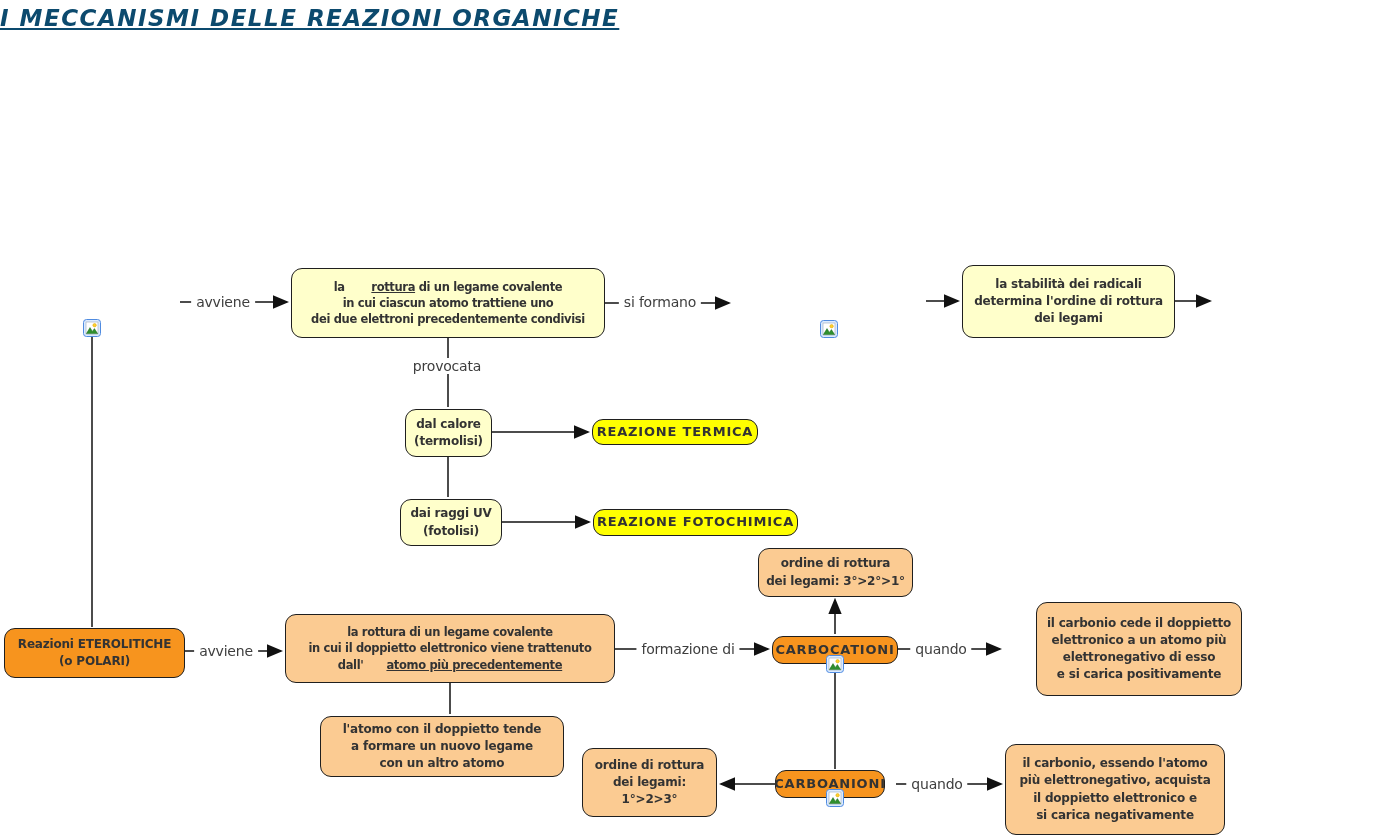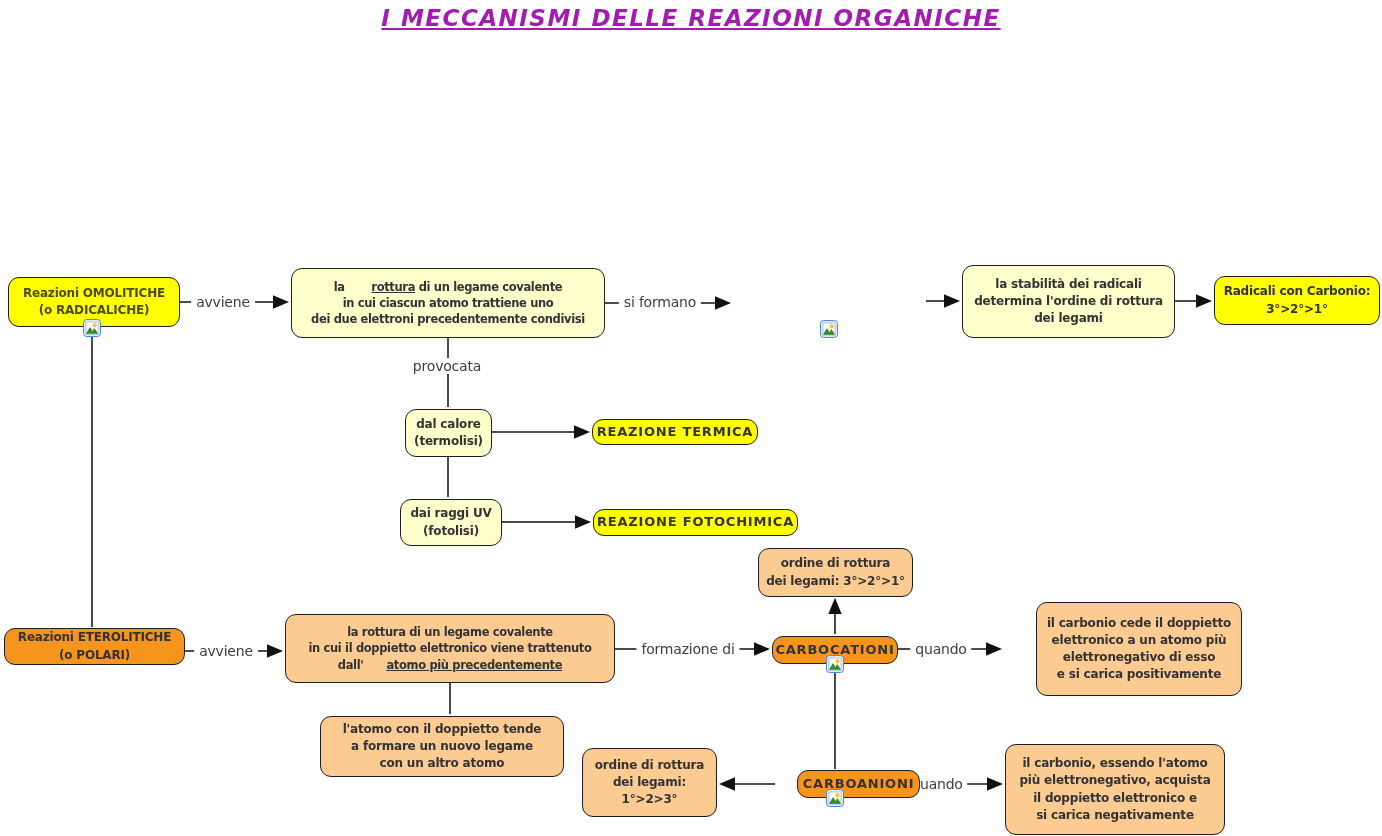--- a/index.html
+++ b/index.html
@@ -2,22 +2,22 @@
 <html><head>
 <meta charset="utf-8">
 <style>
   html,body{margin:0;padding:0;background:#fff;}
   #canvas{
     position:relative;width:1382px;height:836px;background:#ffffff;
     font-family:"DejaVu Sans","Liberation Sans",sans-serif;overflow:hidden;
   }
   #connectors{position:absolute;left:0;top:0;z-index:1;}
   .title{
-    position:absolute;left:0;right:0;top:5px;text-align:center;z-index:2;
-    font-size:23px;font-weight:bold;font-style:italic;color:#a21caf;
+    position:absolute;left:0;right:0;top:5px;text-align:left;z-index:2;
+    font-size:23px;font-weight:bold;font-style:italic;color:#0c4a6e;
     text-decoration:underline;letter-spacing:1.5px;
   }
   .box{
     position:absolute;z-index:3;box-sizing:border-box;
     border:1.6px solid #1f1f1f;border-radius:11px;
     display:flex;flex-direction:column;justify-content:center;align-items:center;
     text-align:center;font-weight:bold;color:#333333;
     font-size:12px;line-height:1.42;letter-spacing:-0.2px;
     padding:2px 6px;white-space:nowrap;
   }
@@ -71,62 +71,54 @@
   </svg>
 
   <div class="lbl" style="left:223px;top:302px">avviene</div>
   <div class="lbl" style="left:660px;top:302px">si formano</div>
   <div class="lbl" style="left:447px;top:366px">provocata</div>
   <div class="lbl" style="left:226px;top:651px">avviene</div>
   <div class="lbl" style="left:688px;top:649px">formazione di</div>
   <div class="lbl" style="left:941px;top:649px">quando</div>
   <div class="lbl" style="left:937px;top:784px">quando</div>
 
-  <div class="box yellow olive" style="left:8px;top:277px;width:172px;height:50px">
-    <div>Reazioni OMOLITICHE</div>
-    <div>(o RADICALICHE)</div>
-  </div>
 
   <div class="box cream small-font" style="left:291px;top:268px;width:314px;height:70px">
     <div><span>la </span><span class="u">rottura</span><span> di un legame covalente</span></div>
     <div>in cui ciascun atomo trattiene uno</div>
     <div>dei due elettroni precedentemente condivisi</div>
   </div>
 
 
   <div class="box cream" style="left:962px;top:265px;width:213px;height:73px">
     <div>la stabilità dei radicali</div>
     <div>determina l'ordine di rottura</div>
     <div>dei legami</div>
   </div>
 
-  <div class="box yellow" style="left:1214px;top:276px;width:166px;height:49px">
-    <div>Radicali con Carbonio:</div>
-    <div>3°&gt;2°&gt;1°</div>
-  </div>
 
   <div class="box cream" style="left:405px;top:409px;width:87px;height:48px">
     <div>dal calore</div>
     <div>(termolisi)</div>
   </div>
 
   <div class="box yellow one-line" style="left:592px;top:419px;width:166px;height:26px">
     <div>REAZIONE TERMICA</div>
   </div>
 
   <div class="box cream" style="left:400px;top:499px;width:102px;height:47px">
     <div>dai raggi UV</div>
     <div>(fotolisi)</div>
   </div>
 
   <div class="box yellow one-line" style="left:593px;top:509px;width:205px;height:27px">
     <div>REAZIONE FOTOCHIMICA</div>
   </div>
 
-  <div class="box orange" style="left:4px;top:628px;width:181px;height:37px">
+  <div class="box orange" style="left:4px;top:628px;width:181px;height:50px">
     <div>Reazioni ETEROLITICHE</div>
     <div>(o POLARI)</div>
   </div>
 
   <div class="box peach small-font" style="left:285px;top:614px;width:330px;height:69px">
     <div>la rottura di un legame covalente</div>
     <div>in cui il doppietto elettronico viene trattenuto</div>
     <div><span>dall'</span><span class="u">atomo più precedentemente</span></div>
   </div>
 
@@ -151,21 +143,21 @@
     <div>elettronegativo di esso</div>
     <div>e si carica positivamente</div>
   </div>
 
   <div class="box peach" style="left:582px;top:748px;width:135px;height:69px">
     <div>ordine di rottura</div>
     <div>dei legami:</div>
     <div>1°&gt;2&gt;3°</div>
   </div>
 
-  <div class="box orange one-line" style="left:797px;top:770px;width:123px;height:28px">
+  <div class="box orange one-line" style="left:775px;top:770px;width:110px;height:28px">
     <div>CARBOANIONI</div>
   </div>
 
   <div class="box peach" style="left:1005px;top:744px;width:220px;height:91px">
     <div>il carbonio, essendo l'atomo</div>
     <div>più elettronegativo, acquista</div>
     <div>il doppietto elettronico e</div>
     <div>si carica negativamente</div>
   </div>
 

